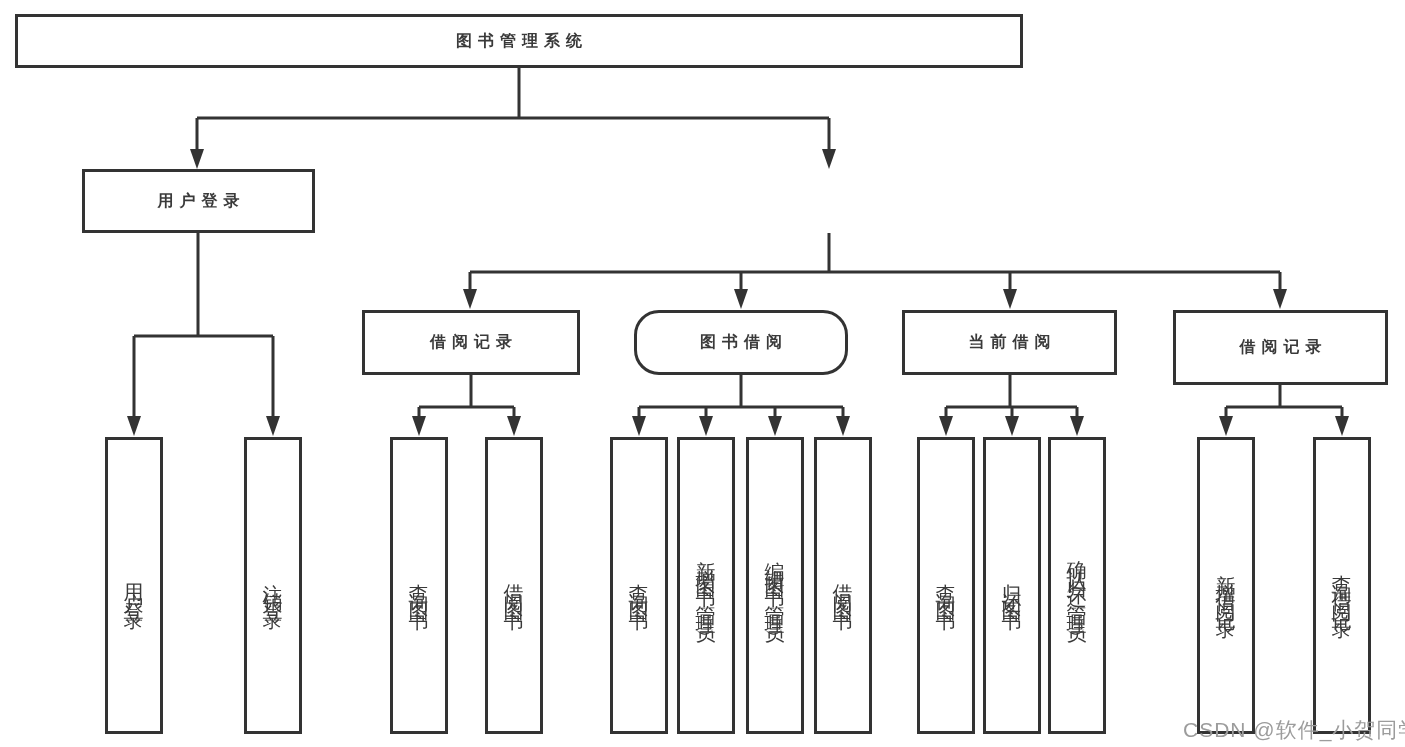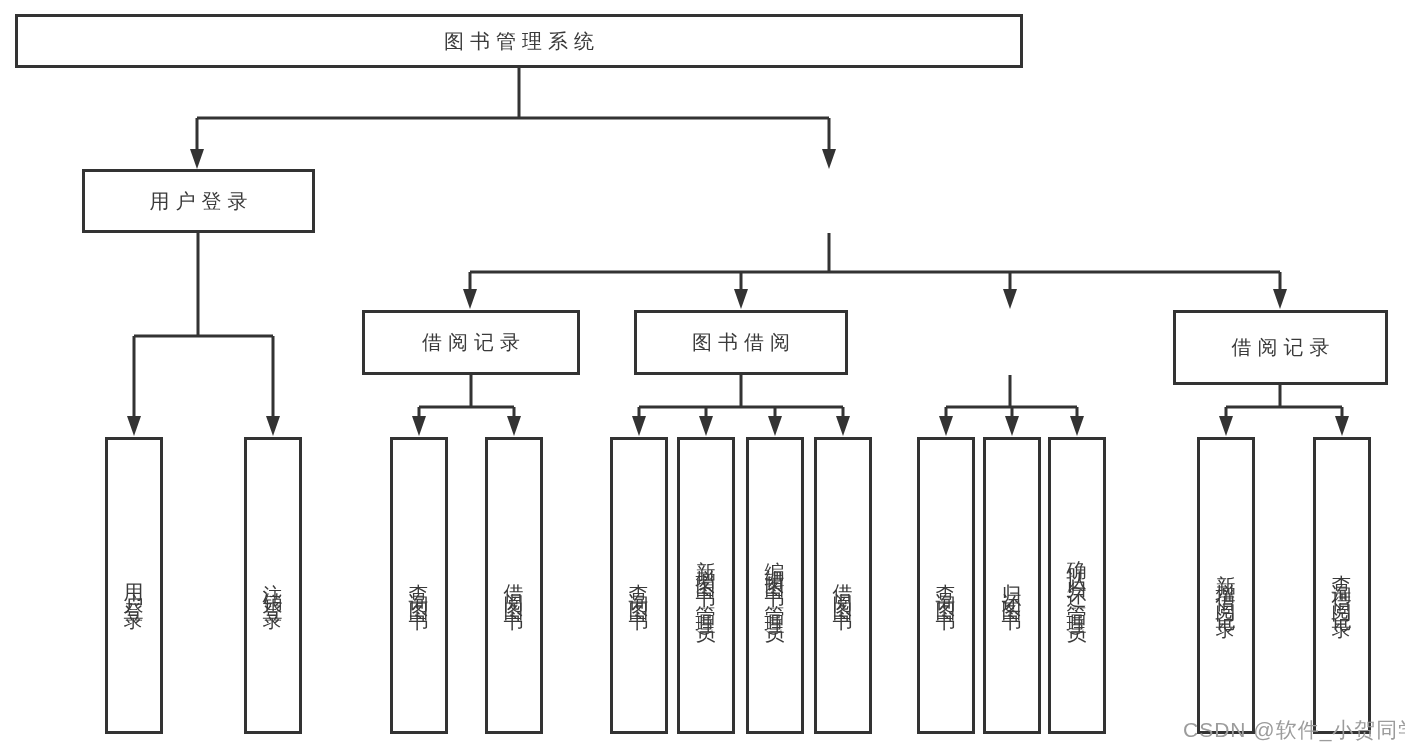--- a/index.html
+++ b/index.html
@@ -22,34 +22,35 @@
     position: absolute;
     border: 3px solid var(--line, #333333);
     background: #ffffff;
     display: flex;
     align-items: center;
     justify-content: center;
     color: var(--text, #3a3a3a);
   }
 
   .hlabel {
-    font-size: 20px;
+    font-size: 16px;
     letter-spacing: 6px;
     text-indent: 6px;
     white-space: nowrap;
+    font-weight: bold;
   }
 
   
   .n-root  { left: 15px;   top: 14px;  width: 1008px; height: 54px; }
   
   .n-login { left: 82px;   top: 169px; width: 233px;  height: 64px; }
   .n-mgmt  { left: 712px;  top: 169px; width: 235px;  height: 64px; }
   
   .n-new   { left: 362px;  top: 310px; width: 218px;  height: 65px; }
-  .n-bor   { left: 634px;  top: 310px; width: 214px;  height: 65px; }
+  .n-bor   { left: 634px;  top: 310px; width: 214px;  height: 65px; border-radius: 25px; }
   .n-cur   { left: 902px;  top: 310px; width: 215px;  height: 65px; }
   .n-rec   { left: 1173px; top: 310px; width: 215px;  height: 75px; }
 
   
   .leaf { top: 437px; width: 58px; height: 297px; }
   .vlabel {
     writing-mode: vertical-rl;
     text-orientation: mixed;
     font-size: 20px;
     line-height: 1;
@@ -126,20 +127,23 @@
   <div class="box n-login">
     <span class="hlabel">用户登录</span>
   </div>
 
   <div class="box n-new">
     <span class="hlabel">借阅记录</span>
   </div>
   <div class="box n-bor">
     <span class="hlabel">图书借阅</span>
   </div>
+  <div class="box n-cur">
+    <span class="hlabel">当前借阅</span>
+  </div>
   <div class="box n-rec">
     <span class="hlabel">借阅记录</span>
   </div>
 
   <div class="box leaf l1">
     <span class="vlabel">用户登录</span>
   </div>
   <div class="box leaf l2">
     <span class="vlabel">注销登录</span>
   </div>

